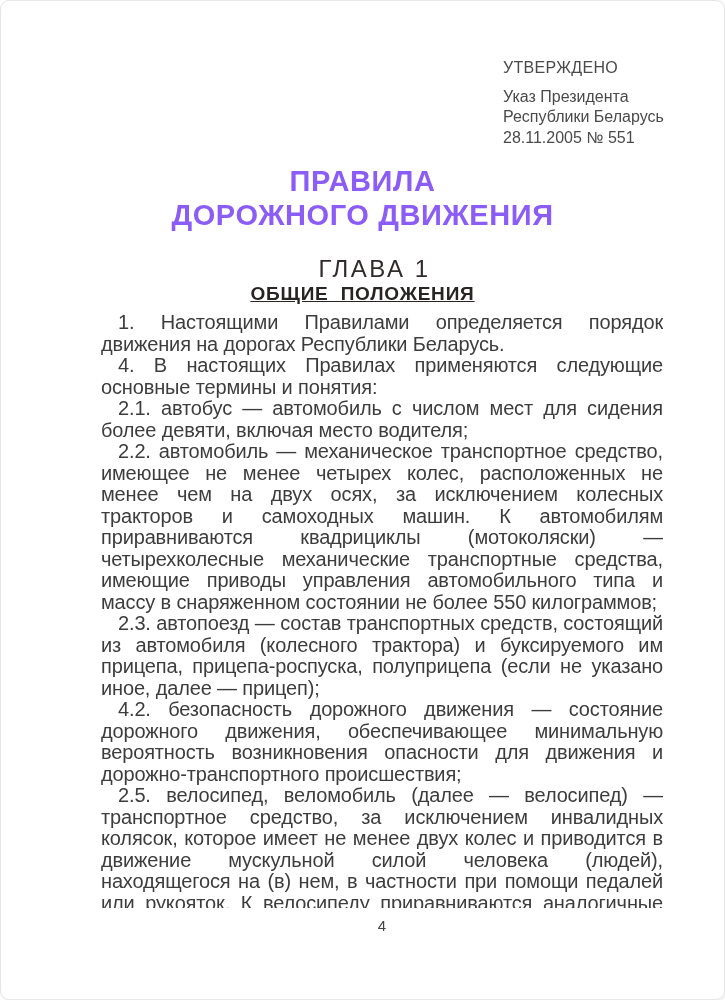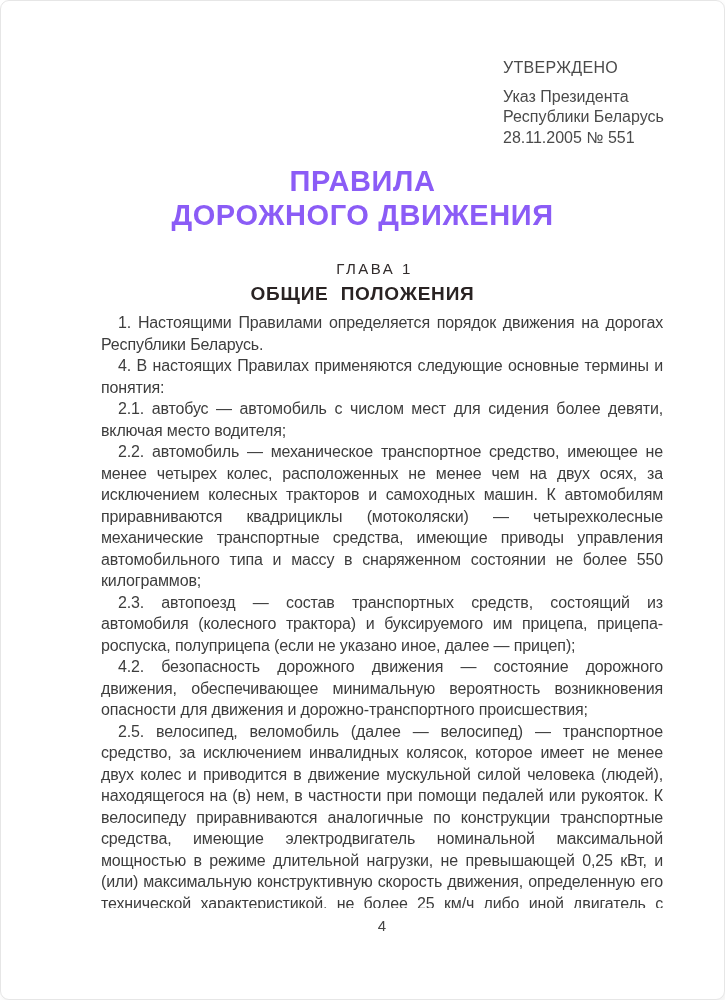--- a/index.html
+++ b/index.html
@@ -49,42 +49,43 @@
   .doc-title span { display: block; }
   .chapter {
     position: absolute;
     top: 256px;
     left: 0;
     width: 100%;
     text-align: center;
     color: #312b2b;
   }
   .chapter-kicker {
-    font-size: 15px;
+    font-size: 24px;
     letter-spacing: 2.5px;
     line-height: 24px;
     padding-left: 24px;
   }
   .chapter-heading {
     margin: 1px 0 0 0;
     font-size: 19px;
     font-weight: bold;
     letter-spacing: 0.8px;
     word-spacing: 6px;
     line-height: 24px;
     color: #292323;
+    text-decoration: underline;
   }
   .body-text {
     position: absolute;
     top: 311px;
     left: 100px;
     width: 562px;
     height: 596px;
     overflow: hidden;
-    font-size: 16px;
+    font-size: 20px;
     line-height: 21.5px;
     letter-spacing: -0.15px;
     color: #3d3d3d;
     text-align: justify;
   }
   .body-text p {
     margin: 0;
     text-indent: 17px;
   }
   .page-number {

